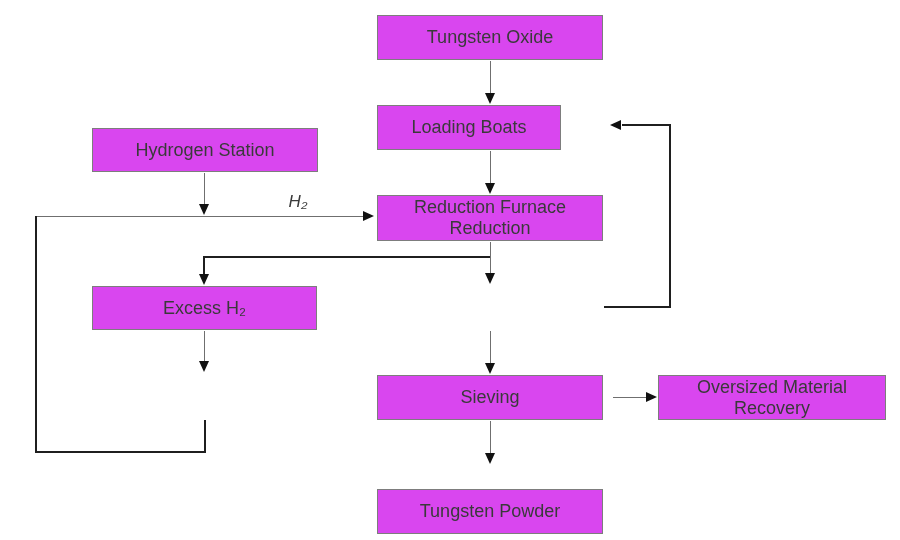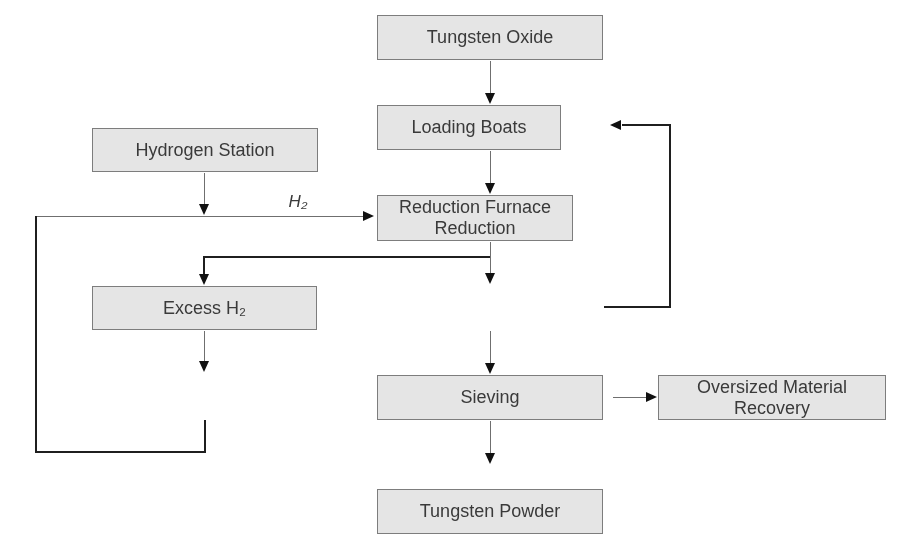--- a/index.html
+++ b/index.html
@@ -11,21 +11,21 @@
     --arrow:#111111;
   }
   html,body{margin:0;padding:0;background:var(--bg);}
   .stage{
     position:relative;width:900px;height:540px;background:var(--bg);
     font-family:"Liberation Sans","DejaVu Sans",sans-serif;
     overflow:hidden;
   }
   .node{
     position:absolute;box-sizing:border-box;
-    background:#e5e5e5;border:1px solid var(--border);
+    background:#d946ef;border:1px solid var(--border);
     display:flex;align-items:center;justify-content:center;
     text-align:center;color:var(--text);font-size:18px;line-height:21px;
   }
   .node span{white-space:pre-line;}
   .vline{position:absolute;width:1px;background:var(--thin);}
   .hline{position:absolute;height:1px;background:var(--thin);}
   .vline.thick{width:2px;background:var(--thick);}
   .hline.thick{height:2px;background:var(--thick);}
   .ah{position:absolute;width:0;height:0;}
   .ah-down{border-left:5px solid transparent;border-right:5px solid transparent;border-top:11px solid var(--arrow);}
@@ -45,21 +45,21 @@
   </div>
 
   <div class="node" style="left:377px;top:105px;width:184px;height:45px">
     <span>Loading Boats</span>
   </div>
 
   <div class="node" style="left:92px;top:128px;width:226px;height:44px">
     <span>Hydrogen Station</span>
   </div>
 
-  <div class="node" style="left:377px;top:195px;width:196px;height:46px">
+  <div class="node" style="left:377px;top:195px;width:226px;height:46px">
     <span>Reduction Furnace
 Reduction</span>
   </div>
 
   <div class="node" style="left:92px;top:286px;width:225px;height:44px">
     <span>Excess H₂</span>
   </div>
 
 
 

